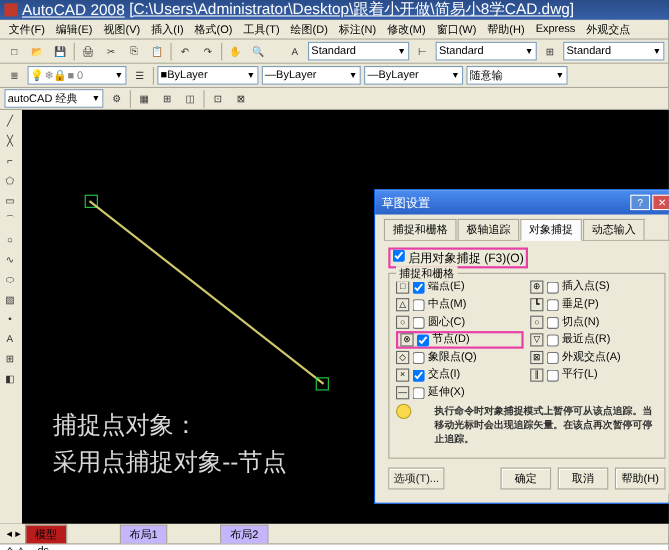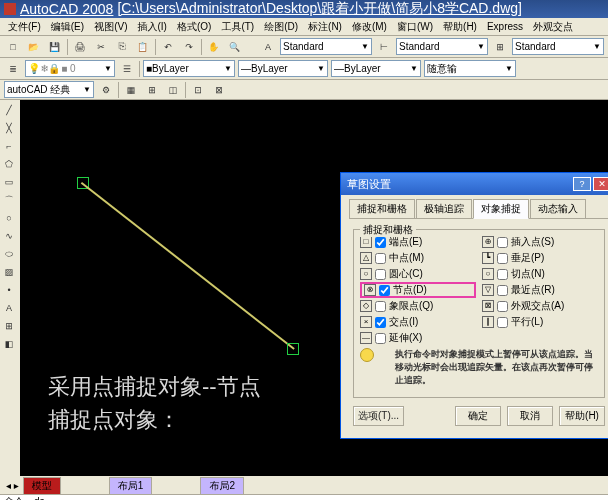--- a/index.html
+++ b/index.html
@@ -175,22 +175,22 @@
     <span class="tb-btn">A</span>
     <span class="tb-btn">⊞</span>
     <span class="tb-btn">◧</span>
   </div>
 
   <div class="canvas">
     <div class="marker" style="top:77px;left:57px"></div>
     <div class="line"></div>
     <div class="marker" style="top:243px;left:267px"></div>
     <div class="caption">
+      <div>捕捉点对象：</div>
       <div>采用点捕捉对象--节点</div>
-      <div>捕捉点对象：</div>
     </div>
     <div class="wm">
       <span class="ico"></span>
       <span>跟着小8学CAD</span>
     </div>
 
     <div class="dialog">
       <div class="dlg-tb">
         <span>草图设置</span>
         <div class="cls">
@@ -200,20 +200,24 @@
       </div>
       <div class="dlg-body">
         <div class="dlg-tabs">
           <div class="dlg-tab">捕捉和栅格</div>
           <div class="dlg-tab">极轴追踪</div>
           <div class="dlg-tab active">对象捕捉</div>
           <div class="dlg-tab">动态输入</div>
         </div>
         <div class="dlg-content">
           <div class="row1">
+            <span class="hl">
+              <input type="checkbox" checked="" style="">
+              <span>启用对象捕捉 (F3)(O)</span>
+            </span>
           </div>
           <div class="group">
             <span class="group-title">捕捉和栅格</span>
             <div class="snap-grid">
               <div class="snap-col" id="col1">
                   <div class="snap-item">
                     <span class="snap-ico">□</span>
                     <input type="checkbox" checked="" style="">
                     <span>端点(E)</span>
                   </div>

